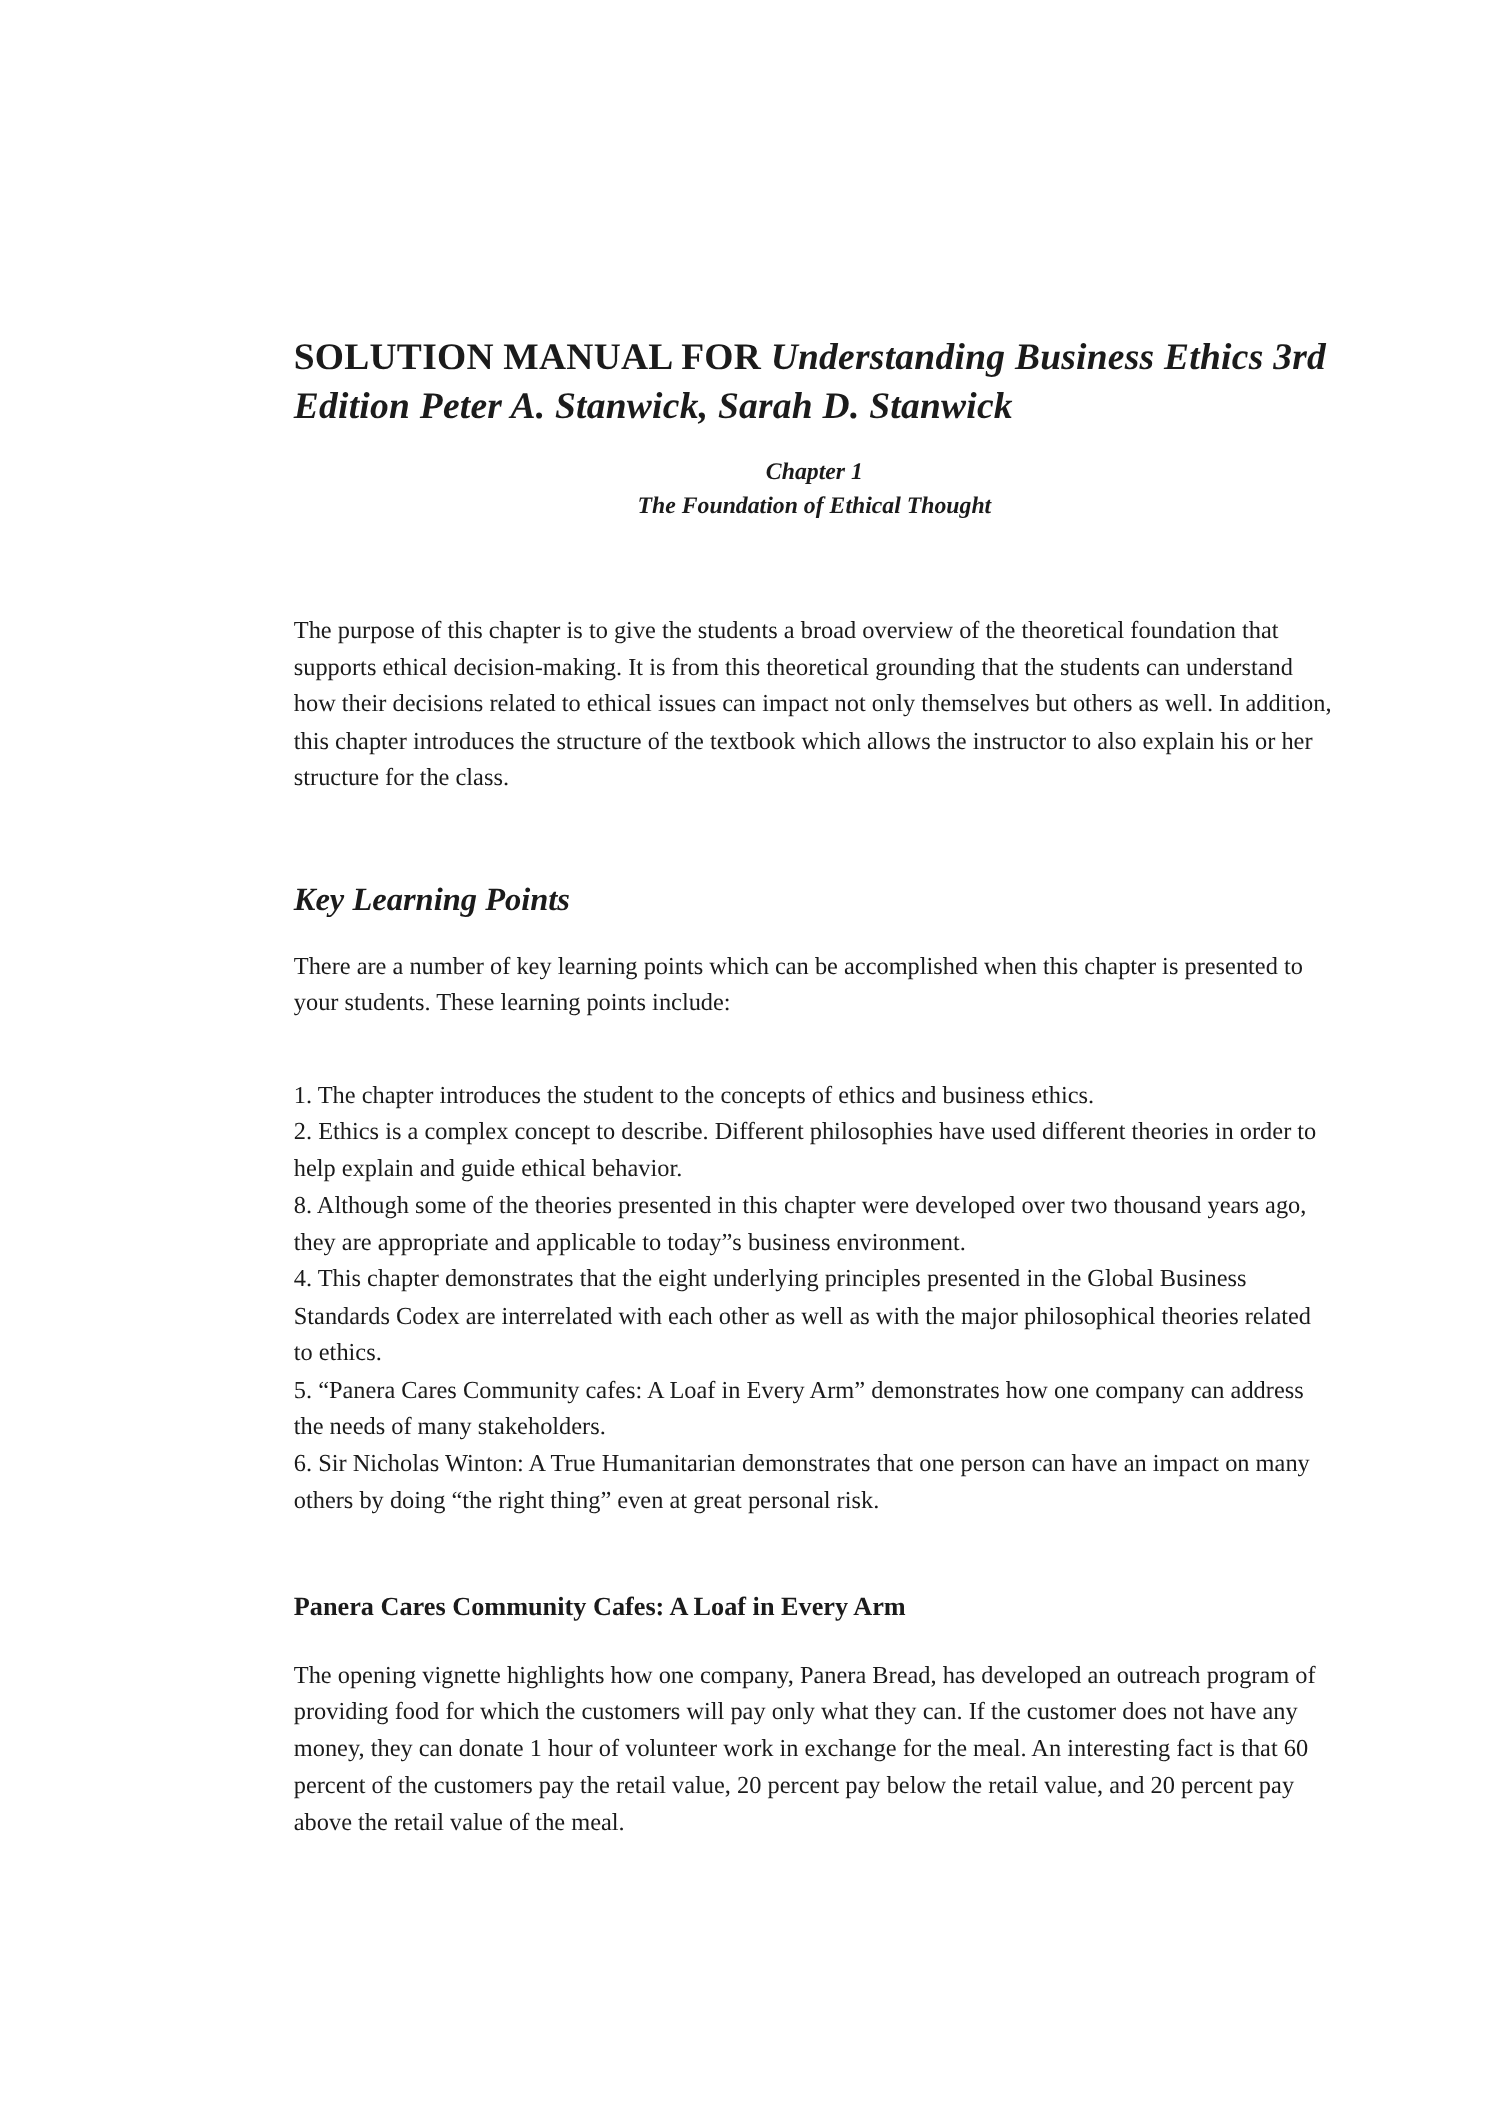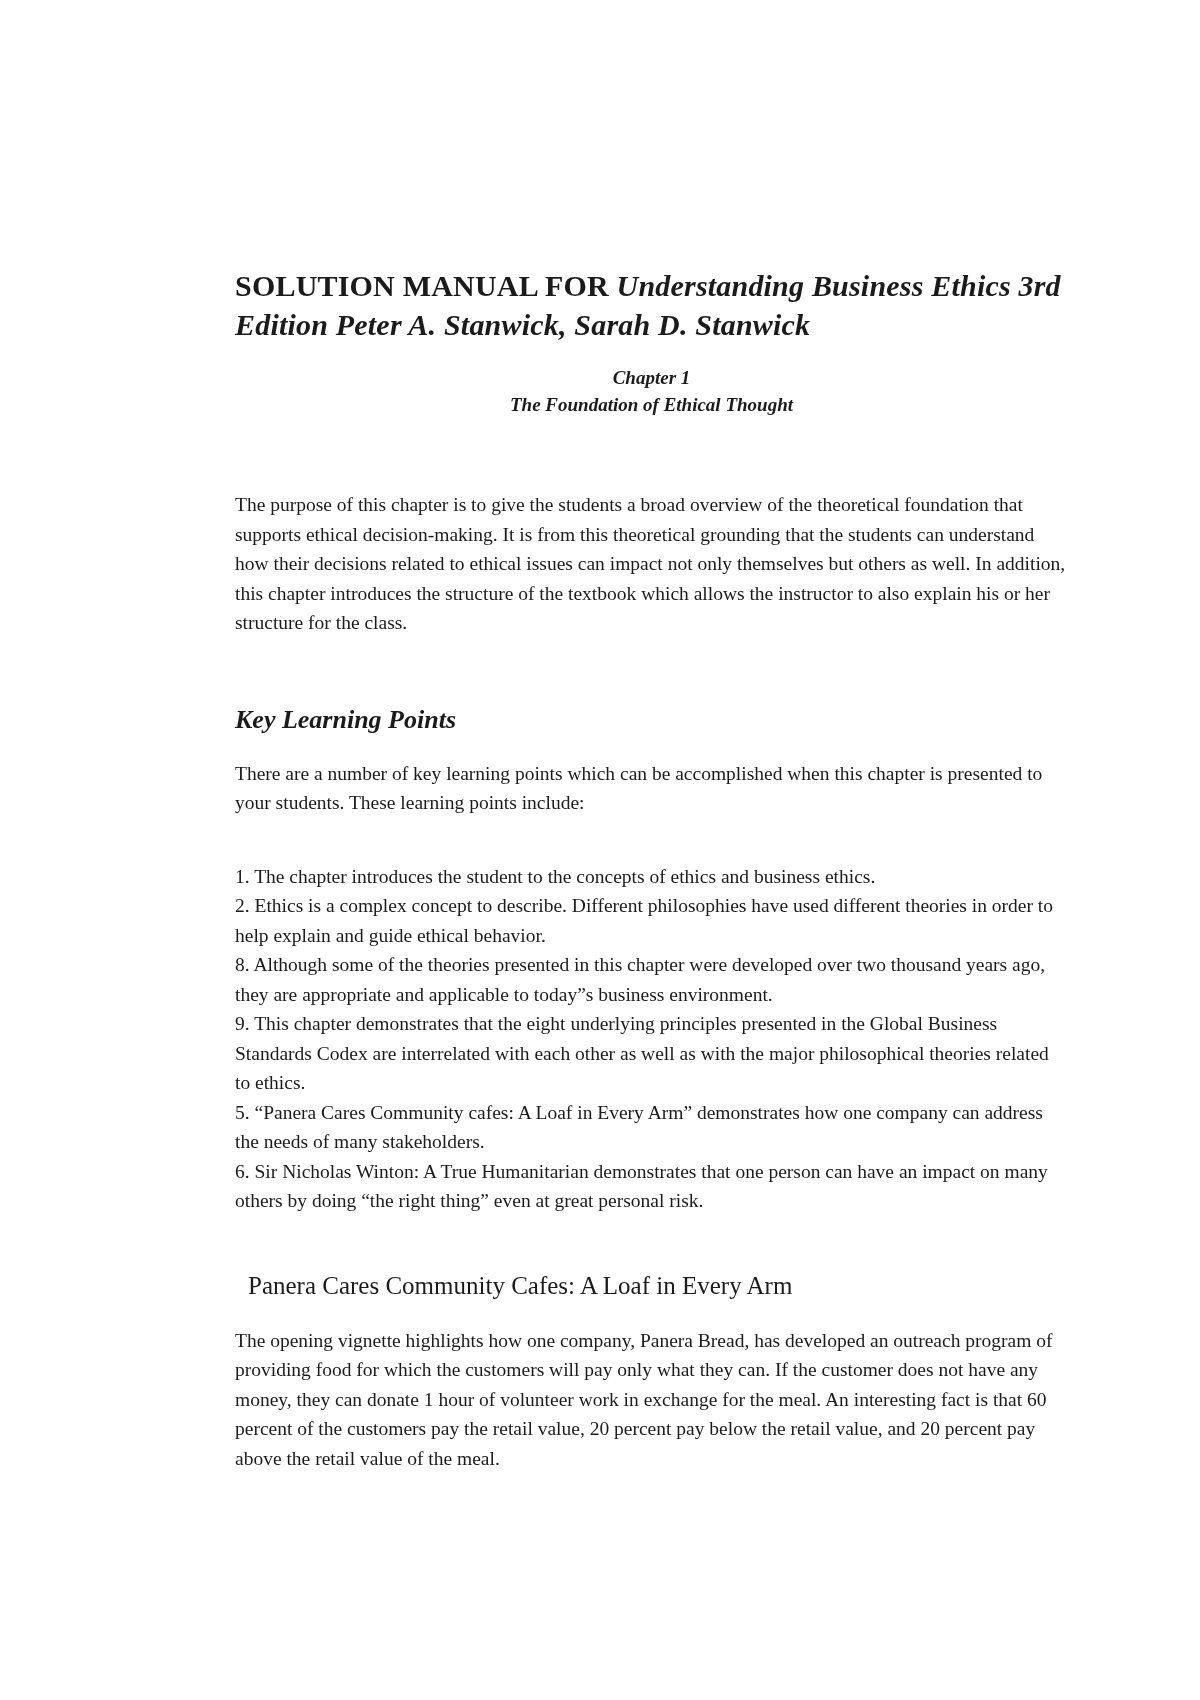--- a/index.html
+++ b/index.html
@@ -68,24 +68,23 @@
     margin-top: 26px;
   }
   .numbered-list {
     margin-top: 44px;
   }
   .numbered-list .list-item {
     margin: 0;
   }
   .section-heading-bold {
     margin-top: 56px;
-    font-size: 25px;
-    font-weight: normal;
+    font-size: 21px;
+    font-weight: bold;
     line-height: 27px;
-    margin-left: 13px;
   }
   .closing-paragraph {
     margin-top: 27px;
   }
 </style>
 </head>
 <body>
 
 <div class="page">
   <div class="content">
@@ -102,21 +101,21 @@
     <p class="body-text intro-paragraph">The purpose of this chapter is to give the students a broad overview of the theoretical foundation that supports ethical decision-making. It is from this theoretical grounding that the students can understand how their decisions related to ethical issues can impact not only themselves but others as well. In addition, this chapter introduces the structure of the textbook which allows the instructor to also explain his or her structure for the class.</p>
 
     <div class="section-heading-italic">Key Learning Points</div>
 
     <p class="body-text lead-paragraph">There are a number of key learning points which can be accomplished when this chapter is presented to your students. These learning points include:</p>
 
     <div class="body-text numbered-list">
       <div class="list-item">1. The chapter introduces the student to the concepts of ethics and business ethics.</div>
       <div class="list-item">2. Ethics is a complex concept to describe. Different philosophies have used different theories in order to help explain and guide ethical behavior.</div>
       <div class="list-item">8. Although some of the theories presented in this chapter were developed over two thousand years ago, they are appropriate and applicable to today”s business environment.</div>
-      <div class="list-item">9. This chapter demonstrates that the eight underlying principles presented in the Global Business Standards Codex are interrelated with each other as well as with the major philosophical theories related to ethics.</div>
+      <div class="list-item">4. This chapter demonstrates that the eight underlying principles presented in the Global Business Standards Codex are interrelated with each other as well as with the major philosophical theories related to ethics.</div>
       <div class="list-item">5. “Panera Cares Community cafes: A Loaf in Every Arm” demonstrates how one company can address the needs of many stakeholders.</div>
       <div class="list-item">6. Sir Nicholas Winton: A True Humanitarian demonstrates that one person can have an impact on many others by doing “the right thing” even at great personal risk.</div>
     </div>
 
     <div class="section-heading-bold">Panera Cares Community Cafes: A Loaf in Every Arm</div>
 
     <p class="body-text closing-paragraph">The opening vignette highlights how one company, Panera Bread, has developed an outreach program of providing food for which the customers will pay only what they can. If the customer does not have any money, they can donate 1 hour of volunteer work in exchange for the meal. An interesting fact is that 60 percent of the customers pay the retail value, 20 percent pay below the retail value, and 20 percent pay above the retail value of the meal.</p>
 
   </div>
 </div>

